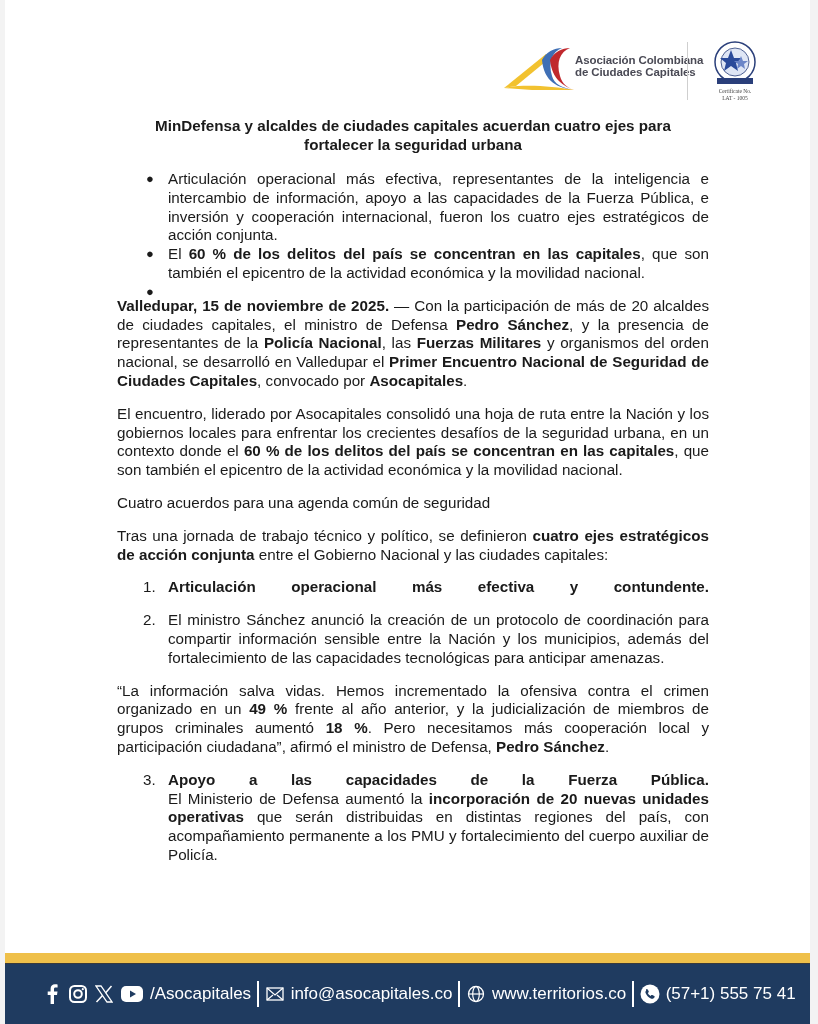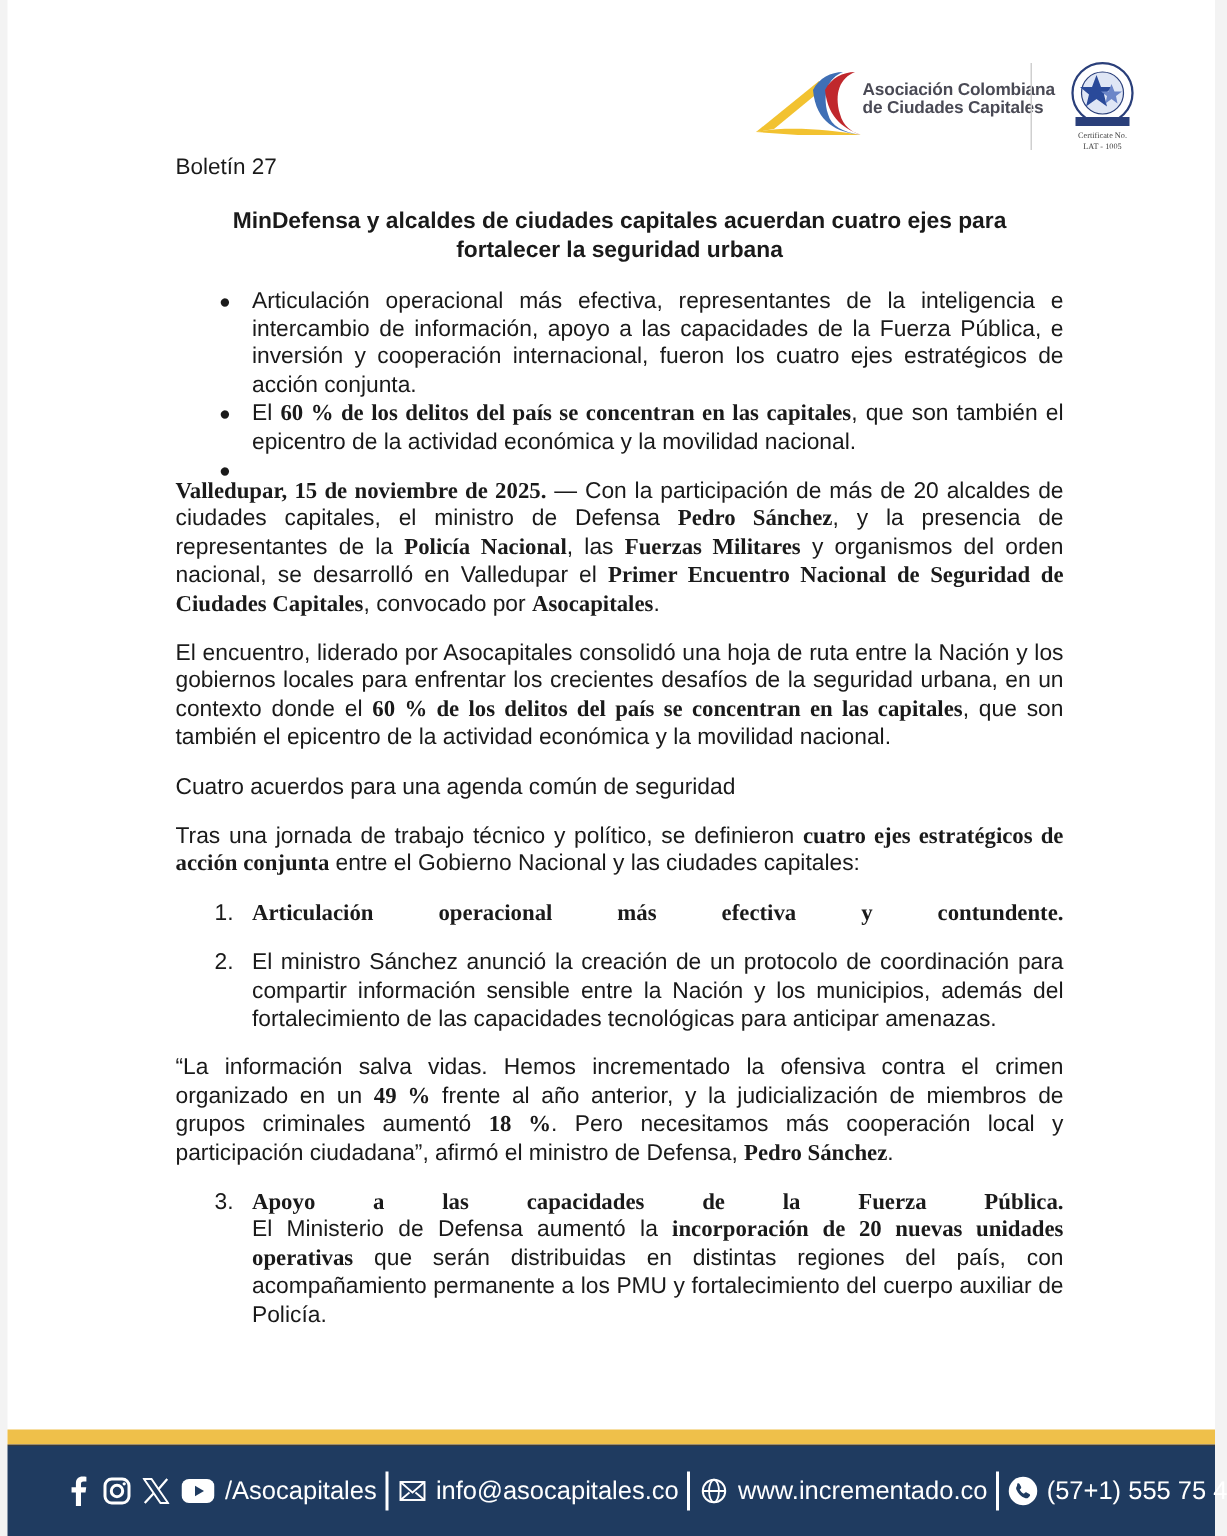--- a/index.html
+++ b/index.html
@@ -28,21 +28,21 @@
   .title { text-align: center; font-weight: bold; font-size: 15.2px; line-height: 19px; margin-top: 16px; }
   .bullets { margin-top: 16px; list-style: none; }
   .bullets li { position: relative; padding-left: 51px; text-align: justify; }
   .bullets li .dot { position: absolute; left: 29px; top: 0; font-size: 13px; }
   p.par { text-align: justify; margin-top: 14px; }
   .subhead { font-weight: normal; margin-top: 14px; }
   .num-list { list-style: none; margin-top: 14px; }
   .num-list li { position: relative; padding-left: 51px; text-align: justify; margin-bottom: 14px; }
   .num-list li .num { position: absolute; left: 26px; top: 0; }
   .justify-last { text-align-last: justify; }
-  b { font-weight: bold; font-family: Liberation Serif, serif; }
+  b { font-weight: bold; }
 
   
   .footer-yellow { position: absolute; left: 0; top: 953px; width: 805px; height: 10px; background: #efc04a; }
   .footer-line { position: absolute; left: 0; top: 963px; width: 805px; height: 1px; background: #3a3a3a; }
   .footer { position: absolute; left: 0; top: 964px; width: 805px; height: 60px; background: #1f3b60; color: #ffffff; }
   .footer-row { position: absolute; left: 37px; top: 17px; display: flex; align-items: center; font-size: 17px; white-space: nowrap; justify-content: flex-end; }
   .ficon { display: inline-flex; align-items: center; justify-content: center; width: 20px; height: 20px; margin-right: 6px; }
   .fsep { width: 1.5px; height: 26px; background: #ffffff; margin: 0 6px; display: inline-block; }
 </style>
 </head>
@@ -71,21 +71,20 @@
         <polygon points="20,10 23,18 31,18 25,23 27,31 20,26 13,31 15,23 9,18 17,18" fill="#2a4a9a"></polygon>
         <polygon points="30,16 32,21 37,21 33,24 34,29 30,26 26,29 27,24 23,21 28,21" fill="#6c86c8"></polygon>
         <rect x="6" y="38" width="36" height="6" fill="#2a3f7a"></rect>
       </svg>
       <div class="cert-text">Certificate No.</div>
       <div class="cert-text">LAT - 1005</div>
     </div>
   </div>
 
   <div class="content">
-    <div class="bulletin">Boletín 27</div>
     <div class="title">
       <div>MinDefensa y alcaldes de ciudades capitales acuerdan cuatro ejes para</div>
       <div>fortalecer la seguridad urbana</div>
     </div>
 
     <ul class="bullets">
       <li>
         <span class="dot">●</span>
         <span>Articulación operacional más efectiva, representantes de la inteligencia e intercambio de información, apoyo a las capacidades de la Fuerza Pública, e inversión y cooperación internacional, fueron los cuatro ejes estratégicos de acción conjunta.</span>
       </li>
@@ -166,21 +165,21 @@
       </span>
       <span>info@asocapitales.co</span>
       <span class="fsep"></span>
       <span class="ficon">
         <svg width="18" height="18" viewBox="0 0 18 18">
             <circle cx="9" cy="9" r="7.5" fill="none" stroke="#fff" stroke-width="1.3"></circle>
             <ellipse cx="9" cy="9" rx="3.3" ry="7.5" fill="none" stroke="#fff" stroke-width="1.2"></ellipse>
             <path d="M1.5 9h15" stroke="#fff" stroke-width="1.2"></path>
           </svg>
       </span>
-      <span>www.incrementado.co</span>
+      <span>www.territorios.co</span>
       <span class="fsep"></span>
       <span class="ficon">
         <svg width="20" height="20" viewBox="0 0 20 20">
             <circle cx="10" cy="10" r="9.5" fill="#fff"></circle>
             <path d="M6.2 5.2c.5-.5 1.2-.4 1.5.2l1 1.8c.2.5.1 1-.3 1.3l-.6.5c.5 1.2 1.5 2.3 2.8 2.9l.5-.6c.3-.4.9-.5 1.3-.3l1.8 1c.6.3.7 1 .2 1.5l-.8.8c-.6.6-1.5.7-2.3.4-2.6-1-4.7-3.1-5.7-5.7-.3-.8-.2-1.7.4-2.3z" fill="#1f3b60"></path>
           </svg>
       </span>
       <span>(57+1) 555 75 41</span>
     </div>
   </div>

